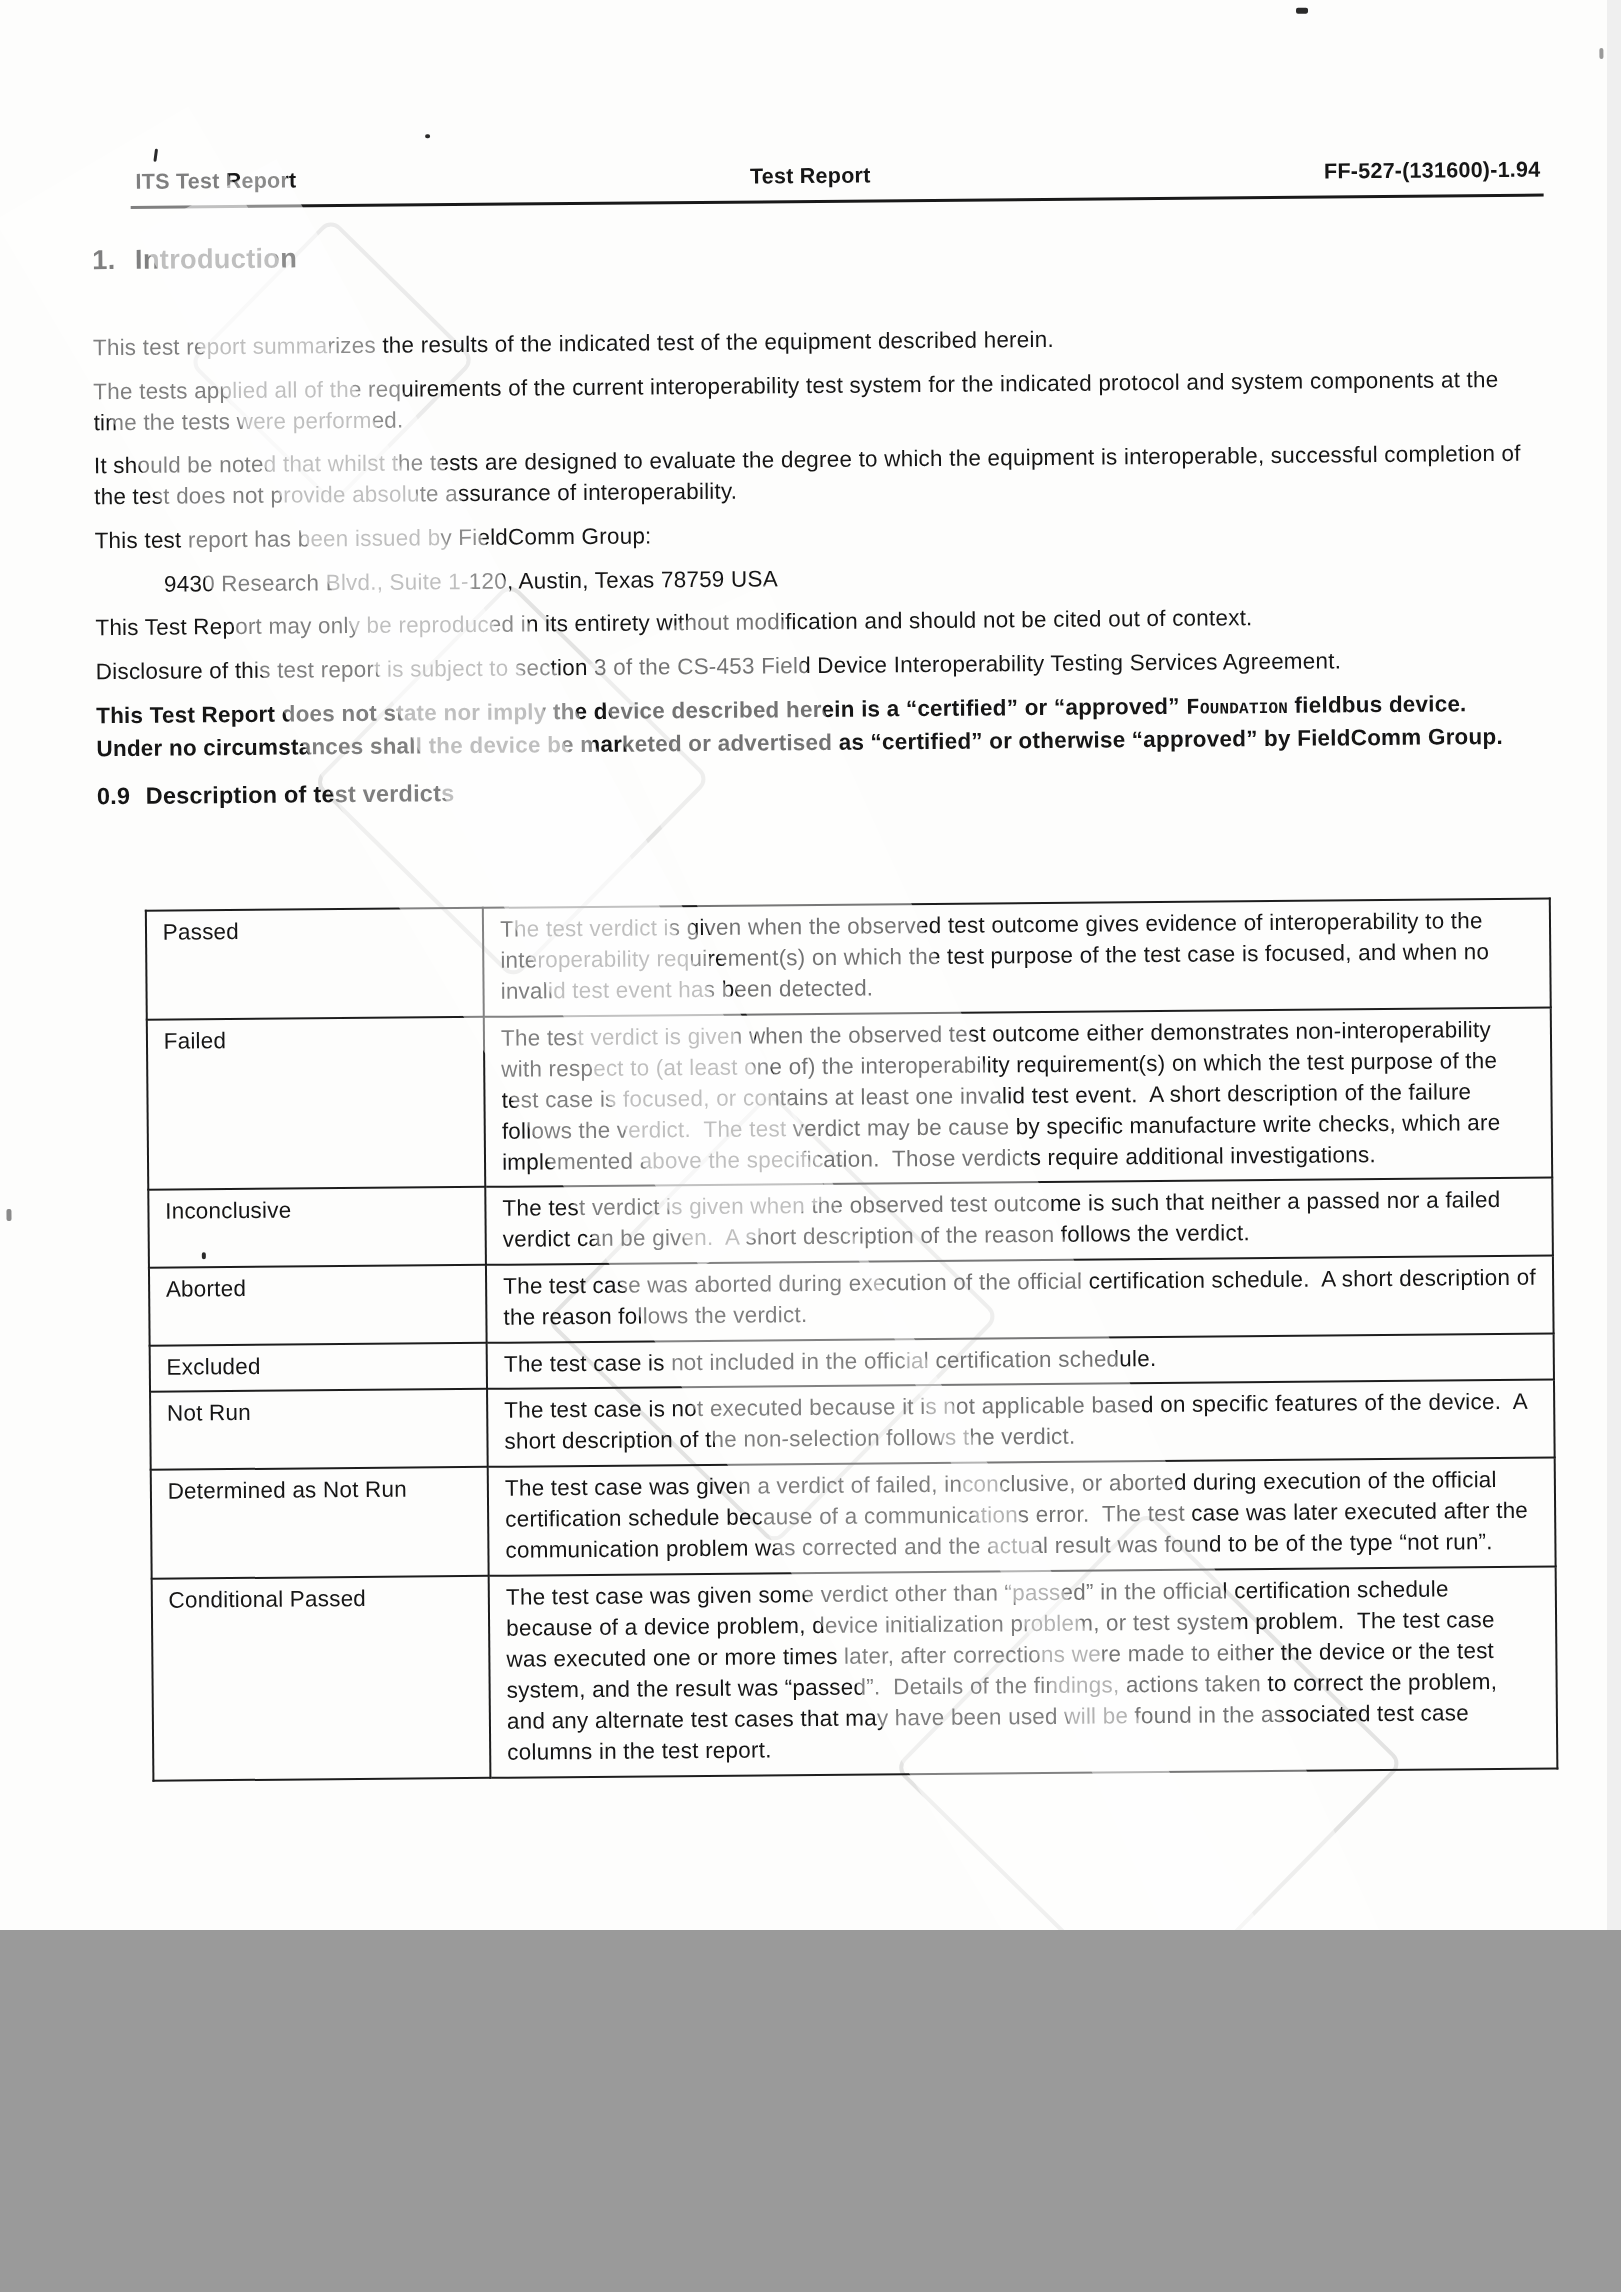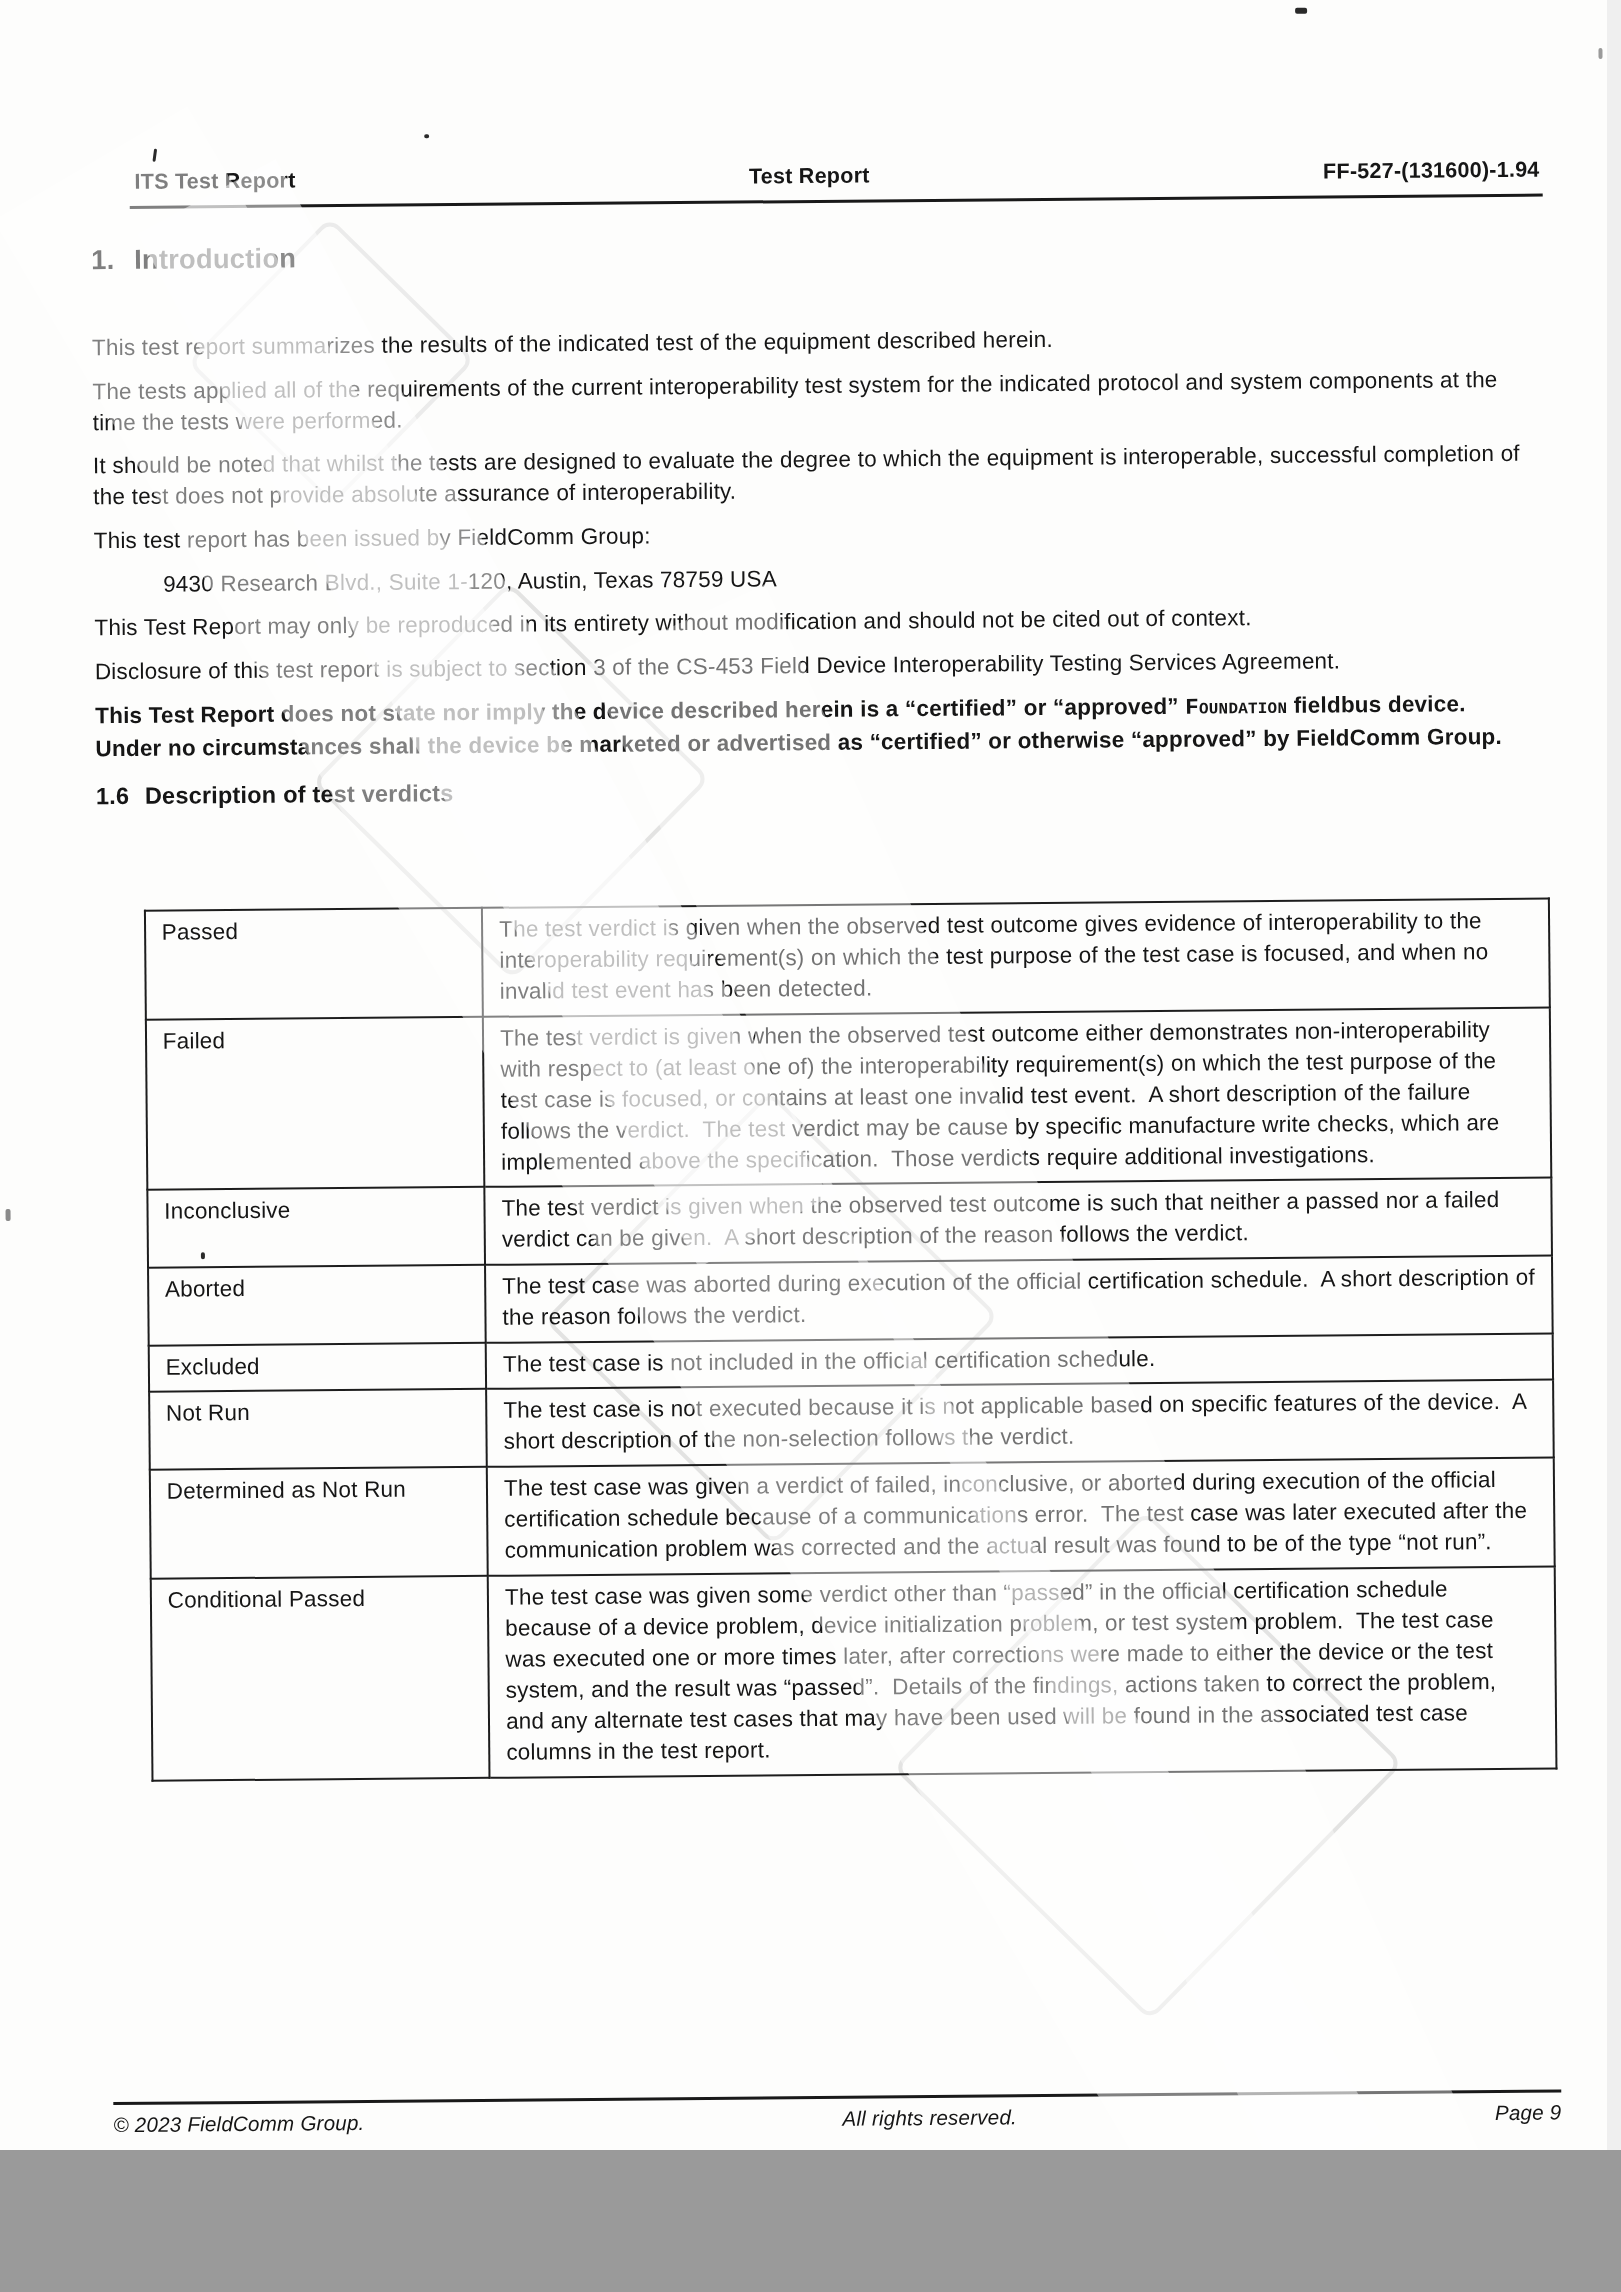--- a/index.html
+++ b/index.html
@@ -1,17 +1,17 @@
 <!DOCTYPE html>
 <html><head>
 <meta charset="utf-8">
 <style>
   html,body { margin:0; padding:0; background:#9a9a9a; }
   .page {
-    position:relative; width:1621px; height:2150px; margin:0 auto;
+    position:relative; width:1621px; height:1930px; margin:0 auto;
     background:#fdfdfc; overflow:hidden;
     font-family:"Liberation Sans","DejaVu Sans",sans-serif;
     color:#161616;
   }
   .tilt { position:absolute; inset:0; transform:rotate(-0.5deg); transform-origin:50% 48%; }
 
   
   .watermark { position:absolute; inset:0; z-index:0; }
   .wm-diamond {
     position:absolute; border:4.9px solid #b7b7b7; opacity:.38;
@@ -101,21 +101,21 @@
     <div class="body-copy">
       <p>This test report summarizes the results of the indicated test of the equipment described herein.</p>
       <p>The tests applied all of the requirements of the current interoperability test system for the indicated protocol and system components at the time the tests were performed.</p>
       <p>It should be noted that whilst the tests are designed to evaluate the degree to which the equipment is interoperable, successful completion of the test does not provide absolute assurance of interoperability.</p>
       <p>This test report has been issued by FieldComm Group:</p>
       <p class="indent">9430 Research Blvd., Suite 1-120, Austin, Texas 78759 USA</p>
       <p>This Test Report may only be reproduced in its entirety without modification and should not be cited out of context.</p>
       <p>Disclosure of this test report is subject to section 3 of the CS-453 Field Device Interoperability Testing Services Agreement.</p>
       <p class="notice"><span>This Test Report does not state nor imply the device described herein is a “certified” or “approved” </span><span class="smallcaps">Foundation</span><span> fieldbus device.  Under no circumstances shall the device be marketed or advertised as “certified” or otherwise “approved” by FieldComm Group.</span></p>
       <div class="h2">
-        <span>1.6</span>
+        <span>0.9</span>
         <span>Description of test verdicts</span>
       </div>
     </div>
 
     <table class="verdicts">
       <tbody id="verdict-tbody">
       <tr>
         <td class="verdict">Passed</td>
         <td class="desc">The test verdict is given when the observed test outcome gives evidence of interoperability to the interoperability requirement(s) on which the test purpose of the test case is focused, and when no invalid test event has been detected.</td>
       </tr>

